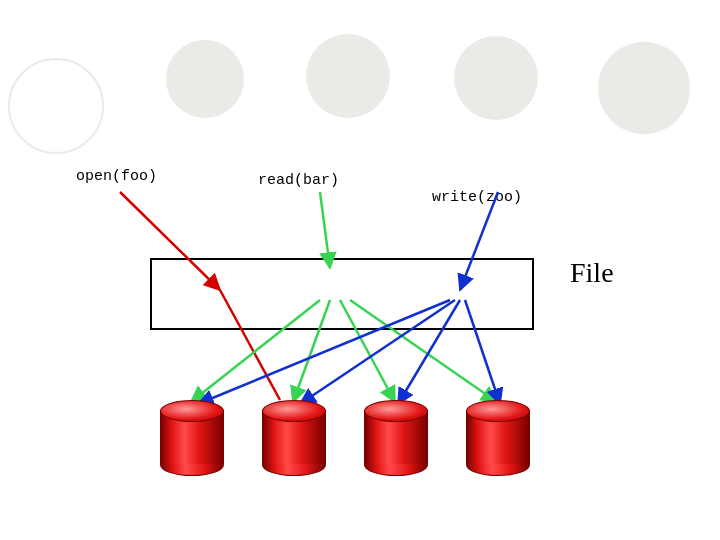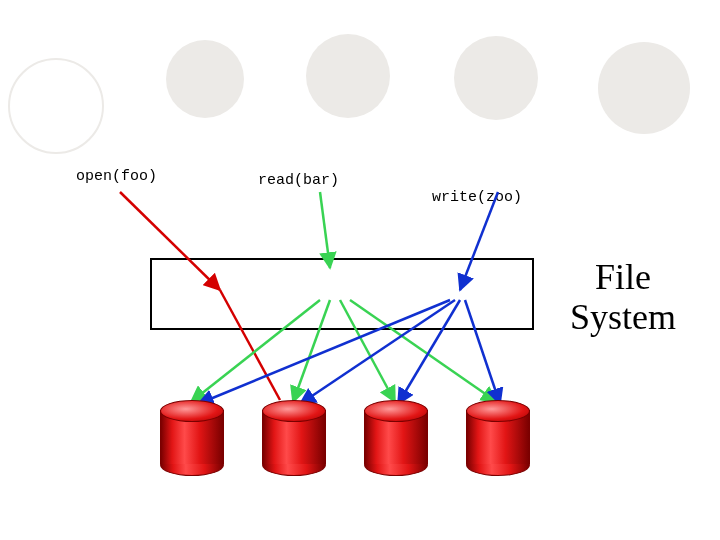--- a/index.html
+++ b/index.html
@@ -32,21 +32,21 @@
     color: #000;
   }
   .fs-box {
     position: absolute;
     border: 2px solid #000;
     background: transparent;
   }
   .fs-label {
     position: absolute;
     font-family: "Times New Roman", Times, serif;
-    font-size: 36px;
+    font-size: 28px;
     color: #000;
     text-align: center;
     line-height: 1.1;
   }
   svg.overlay {
     position: absolute;
     left: 0; top: 0;
     width: 720px; height: 540px;
     pointer-events: none;
   }
@@ -97,21 +97,20 @@
   <br>
 </div>
 
 <div class="op-label" style="left:76px; top:168px;">open(foo)</div>
 <div class="op-label" style="left:258px; top:172px;">read(bar)</div>
 <div class="op-label" style="left:432px; top:168px;margin-top:21px;">write(zoo)</div>
 
 <div class="fs-box" style="left:150px; top:258px; width:380px; height:68px;"></div>
 <div class="fs-label" style="left:570px; top:258px;">
   <span>File</span><br>
-  <span>System</span>
 </div>
 
 <div class="disk" style="left:160px; top:400px;">
   <div class="body"></div>
   <div class="bottom"></div>
   <div class="top"></div>
 </div>
 <div class="disk" style="left:262px; top:400px;">
   <div class="body"></div>
   <div class="bottom"></div>

